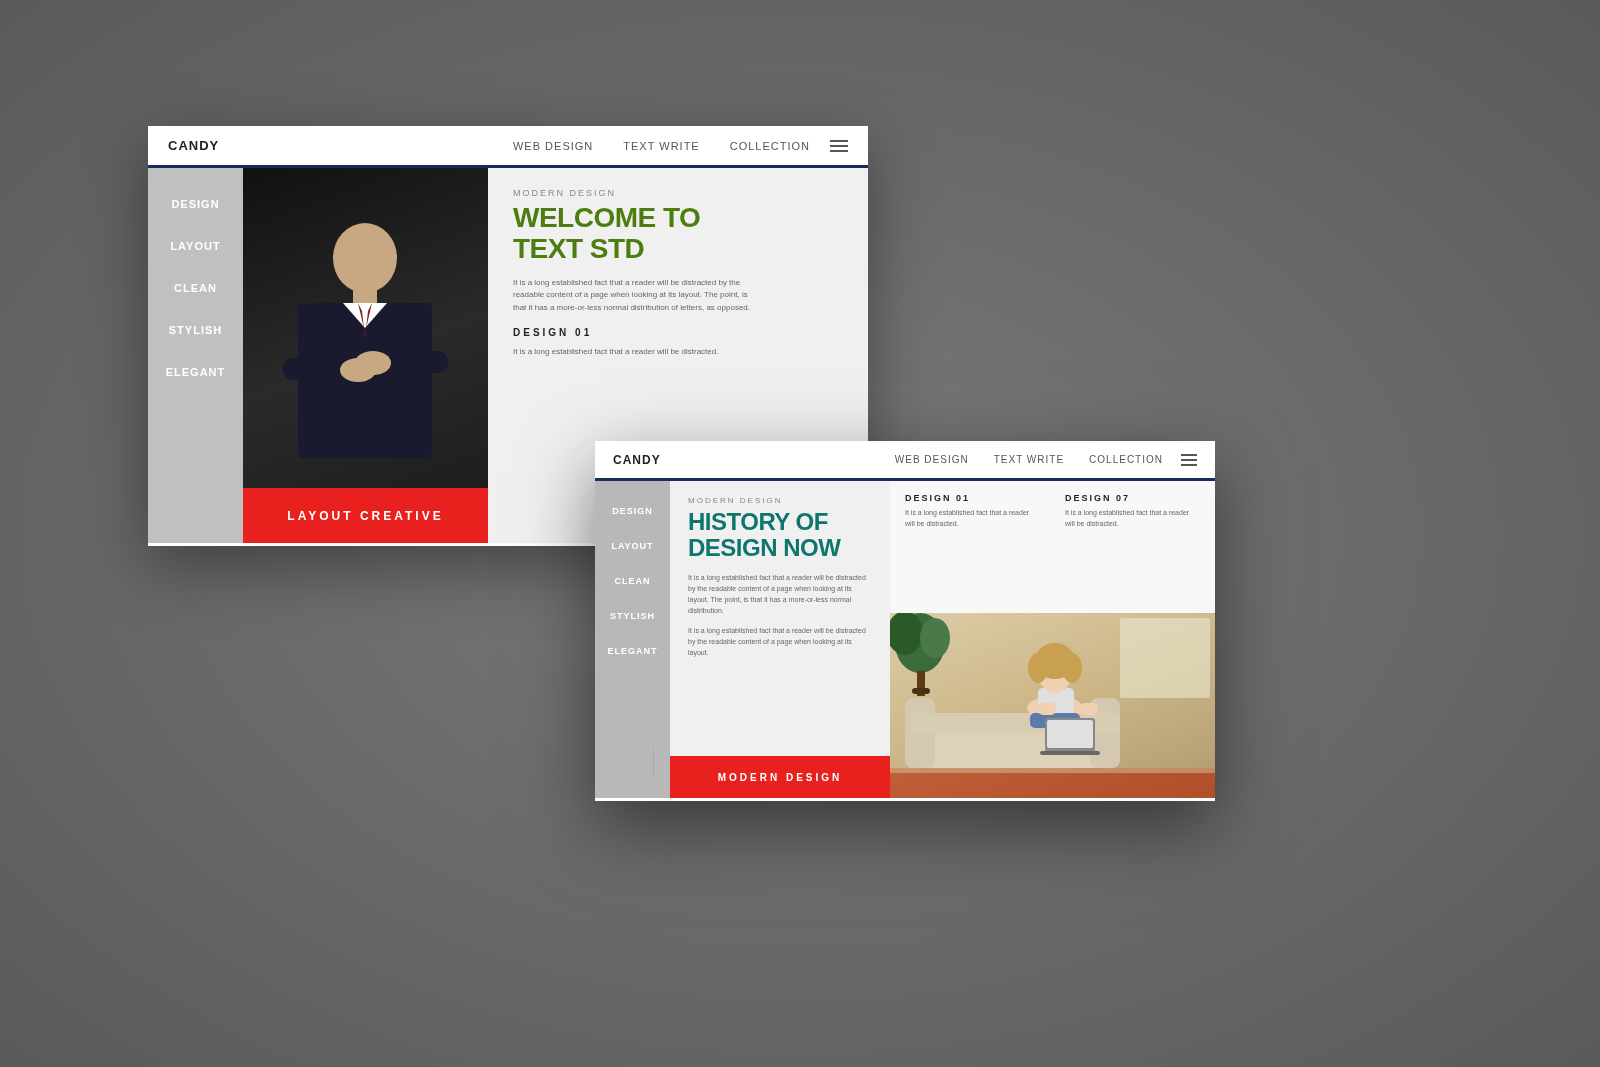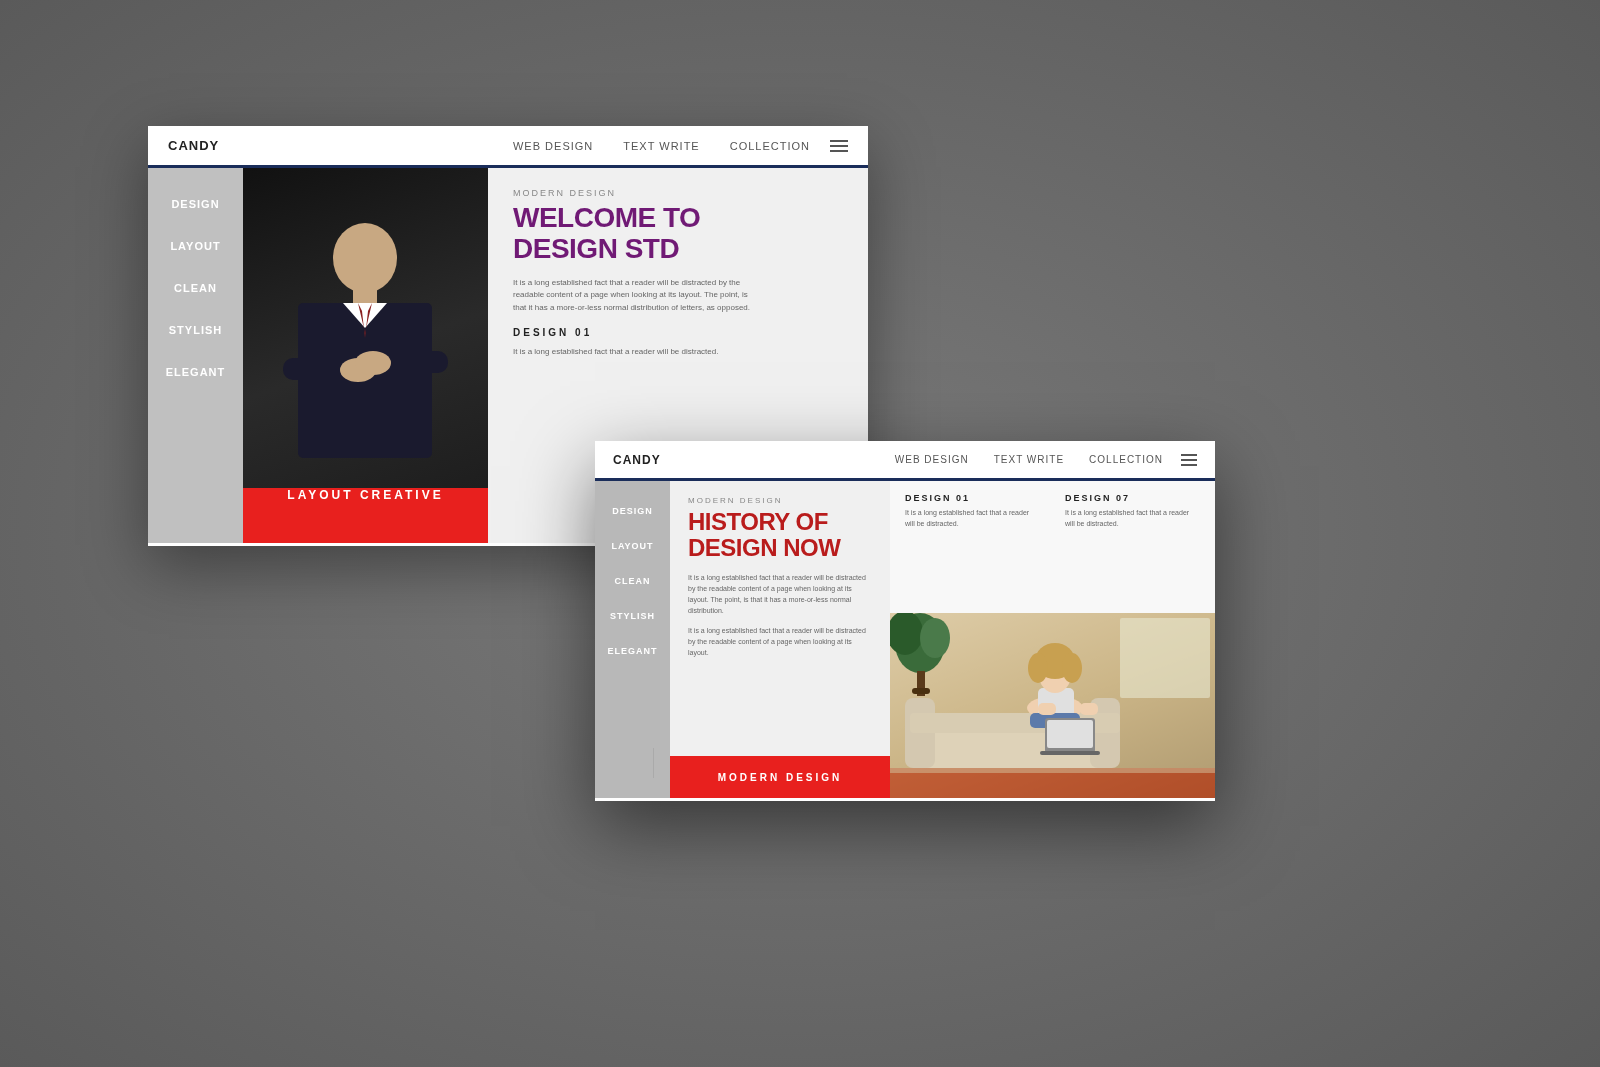--- a/index.html
+++ b/index.html
@@ -121,21 +121,21 @@
 
     
     .w1-red-btn {
       position: absolute;
       bottom: 0;
       left: 0;
       right: 0;
       height: 55px;
       background: #e8201e;
       display: flex;
-      align-items: flex-start;
+      align-items: center;
       justify-content: center;
     }
 
     .w1-red-btn-text {
       font-size: 12px;
       font-weight: 700;
       letter-spacing: 3px;
       color: #fff;
       text-transform: uppercase;
     }
@@ -152,21 +152,21 @@
       font-size: 9px;
       letter-spacing: 2px;
       color: #888;
       text-transform: uppercase;
       margin-bottom: 5px;
     }
 
     .w1-title {
       font-size: 28px;
       font-weight: 900;
-      color: #701a75;
+      color: #4d7c0f;
       line-height: 1.1;
       margin-bottom: 12px;
       letter-spacing: -0.5px;
     }
 
     .w1-body-text {
       font-size: 8px;
       color: #666;
       line-height: 1.6;
       max-width: 240px;
@@ -325,21 +325,21 @@
       font-size: 8px;
       letter-spacing: 2px;
       color: #888;
       text-transform: uppercase;
       margin-bottom: 4px;
     }
 
     .w2-title {
       font-size: 24px;
       font-weight: 900;
-      color: #b91c1c;
+      color: #0f766e;
       line-height: 1.1;
       margin-bottom: 10px;
       letter-spacing: -0.5px;
     }
 
     .w2-body-text {
       font-size: 7px;
       color: #666;
       line-height: 1.6;
       margin-bottom: 8px;
@@ -472,21 +472,21 @@
 
         <div class="w1-red-btn">
           <span class="w1-red-btn-text">LAYOUT CREATIVE</span>
         </div>
       </div>
 
       <div class="w1-content">
         <p class="w1-modern-design-label">MODERN DESIGN</p>
         <div class="w1-title">
           <span>WELCOME TO</span><br>
-          <span>DESIGN STD</span>
+          <span>TEXT STD</span>
         </div>
         <p class="w1-body-text">It is a long established fact that a reader will be distracted by the readable content of a page when looking at its layout. The point, is that it has a more-or-less normal distribution of letters, as opposed.</p>
         <p class="w1-design-label">DESIGN  01</p>
         <p class="w1-design-text">It is a long established fact that a reader will be distracted.</p>
         <div class="w1-modern-bottom">
           <span>MODERN D</span>
         </div>
       </div>
     </div>
   </div>

